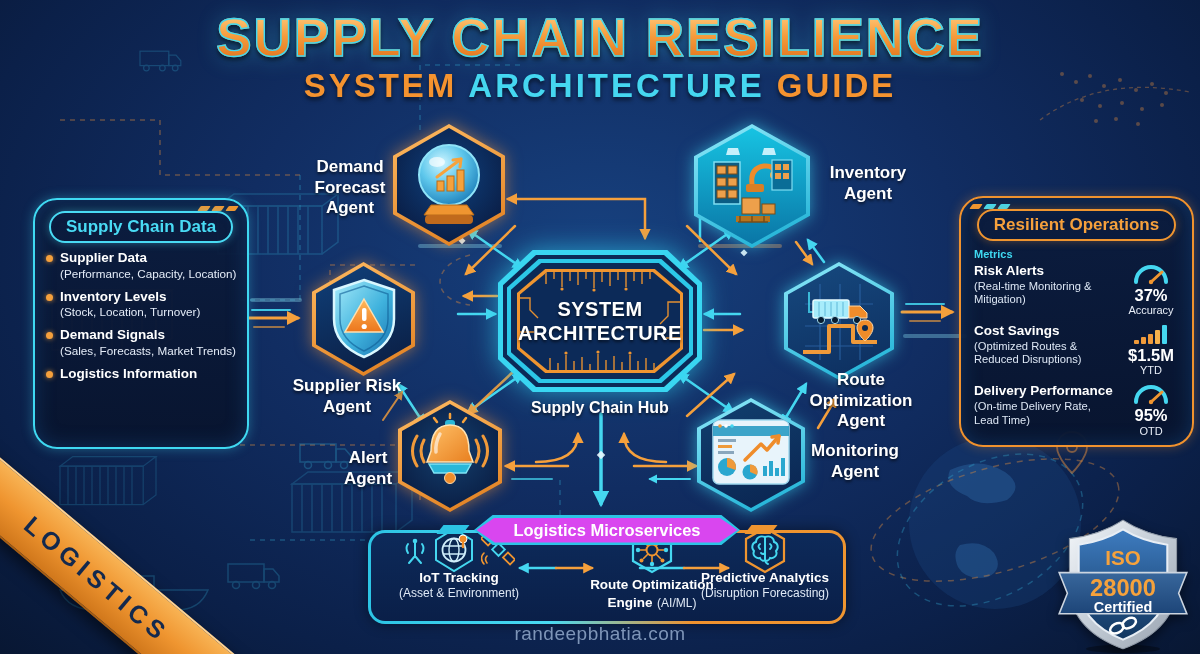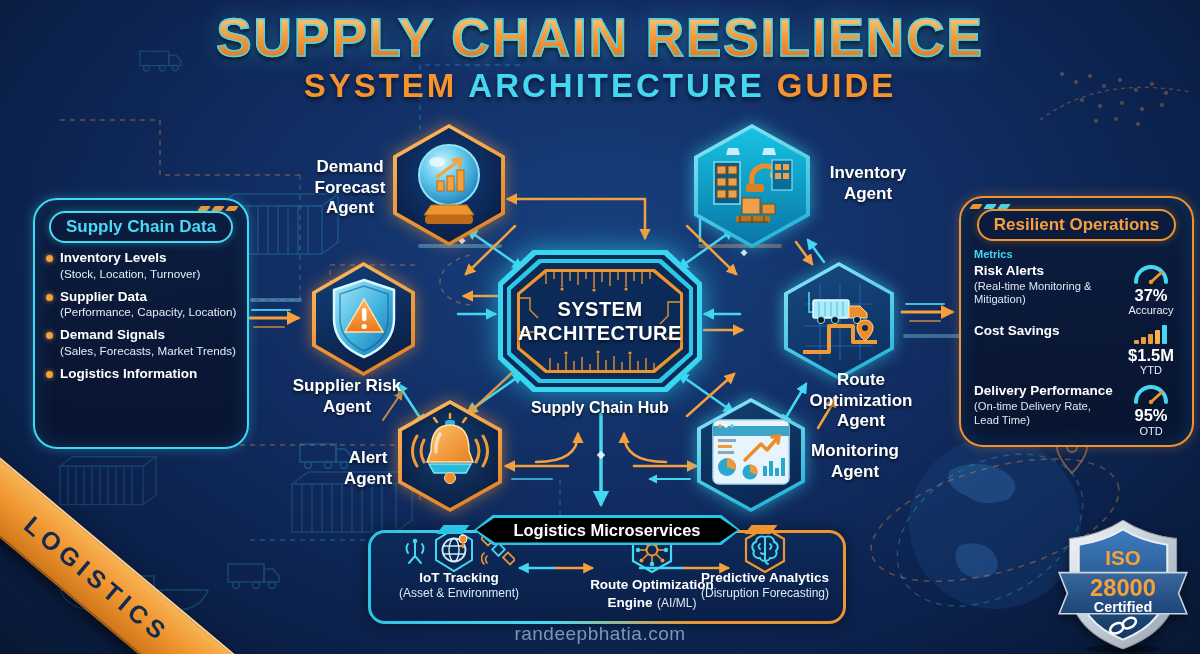--- a/index.html
+++ b/index.html
@@ -95,21 +95,21 @@
   
   .micro{position:absolute;left:368px;top:530px;width:478px;height:94px;z-index:6}
   .micro-frame{position:absolute;inset:0;border-radius:17px;padding:3px;box-sizing:border-box;
     background:linear-gradient(90deg,#2cc4e4,#49d9f2 38%,#f0922e 68%,#ef9530);
     box-shadow:0 0 14px rgba(0,0,0,.45)}
   .micro-inner{width:100%;height:100%;border-radius:14px;background:linear-gradient(180deg,#0d2a5a,#0a1f48)}
   .micro-tab-wrap{position:absolute;left:50%;top:-15px;transform:translateX(-50%);z-index:3}
   .micro-tab{clip-path:polygon(7% 0,93% 0,100% 50%,93% 100%,7% 100%,0 50%);
     background:#2cc4e4;padding:2.5px;width:266px;height:30px;box-sizing:border-box}
   .micro-tab-in{clip-path:polygon(7% 0,93% 0,100% 50%,93% 100%,7% 100%,0 50%);
-    width:100%;height:100%;background:#000000;display:flex;align-items:center;justify-content:center;
+    width:100%;height:100%;background:#d946ef;display:flex;align-items:center;justify-content:center;
     font-size:16.5px;font-weight:800;color:#fff}
   .tab-slash{position:absolute;top:10px;width:26px;height:9px;transform:skewX(-38deg)}
   .tab-slash.l{left:-34px;background:#2cc4e4}
   .tab-slash.r{right:-34px;background:#ef9530}
   .ms-item{position:absolute;top:0;text-align:center}
   .ms-icons{display:flex;align-items:center;justify-content:center;gap:5px;height:40px}
   .ms-name{font-size:13.5px;font-weight:800;color:#fff;line-height:1.2}
   .ms-detail{font-size:12px;color:#dfe9f6;line-height:1.2}
   .ms-1{left:10px;width:162px}.ms-2{left:208px;width:152px}.ms-3{left:322px;width:150px}
   .ms-text-inline{margin-top:5px}
@@ -309,29 +309,29 @@
     <div class="corner-slashes tr">
       <span class="slash o"></span>
         <span class="slash o"></span>
         <span class="slash o"></span>
     </div>
     <div class="pill c">Supply Chain Data</div>
     <ul class="data-list">
       <li>
         <span class="b-dot"></span>
         <div>
-            <div class="b-name">Inventory Levels</div>
-        <div class="b-detail">(Stock, Location, Turnover)</div>
+            <div class="b-name">Supplier Data</div>
+        <div class="b-detail">(Performance, Capacity, Location)</div>
           </div>
       </li>
       <li>
         <span class="b-dot"></span>
         <div>
-            <div class="b-name">Supplier Data</div>
-        <div class="b-detail">(Performance, Capacity, Location)</div>
+            <div class="b-name">Inventory Levels</div>
+        <div class="b-detail">(Stock, Location, Turnover)</div>
           </div>
       </li>
       <li>
         <span class="b-dot"></span>
         <div>
             <div class="b-name">Demand Signals</div>
         <div class="b-detail">(Sales, Forecasts, Market Trends)</div>
           </div>
       </li>
       <li>
@@ -364,20 +364,21 @@
           <circle cx="19" cy="19" r="2.2" fill="#EF9530"></circle>
         </svg>
         <div class="m-value">37%</div>
         <div class="m-unit">Accuracy</div>
       </div>
     </div>
 
     <div class="metric">
       <div>
         <div class="m-name">Cost Savings</div>
+        <div class="m-detail">(Optimized Routes &amp; Reduced Disruptions)</div>
       </div>
       <div class="m-right">
         <svg width="38" height="22" viewBox="0 0 38 22">
           <rect x="2" y="17" width="5" height="4" rx="1" fill="#F09A3A"></rect>
           <rect x="9" y="14" width="5" height="7" rx="1" fill="#F09A3A"></rect>
           <rect x="16" y="11" width="5" height="10" rx="1" fill="#F09A3A"></rect>
           <rect x="23" y="7" width="5" height="14" rx="1" fill="#F6B14C"></rect>
           <rect x="30" y="2" width="5" height="19" rx="1" fill="#45D7F0"></rect>
         </svg>
         <div class="m-value">$1.5M</div>

